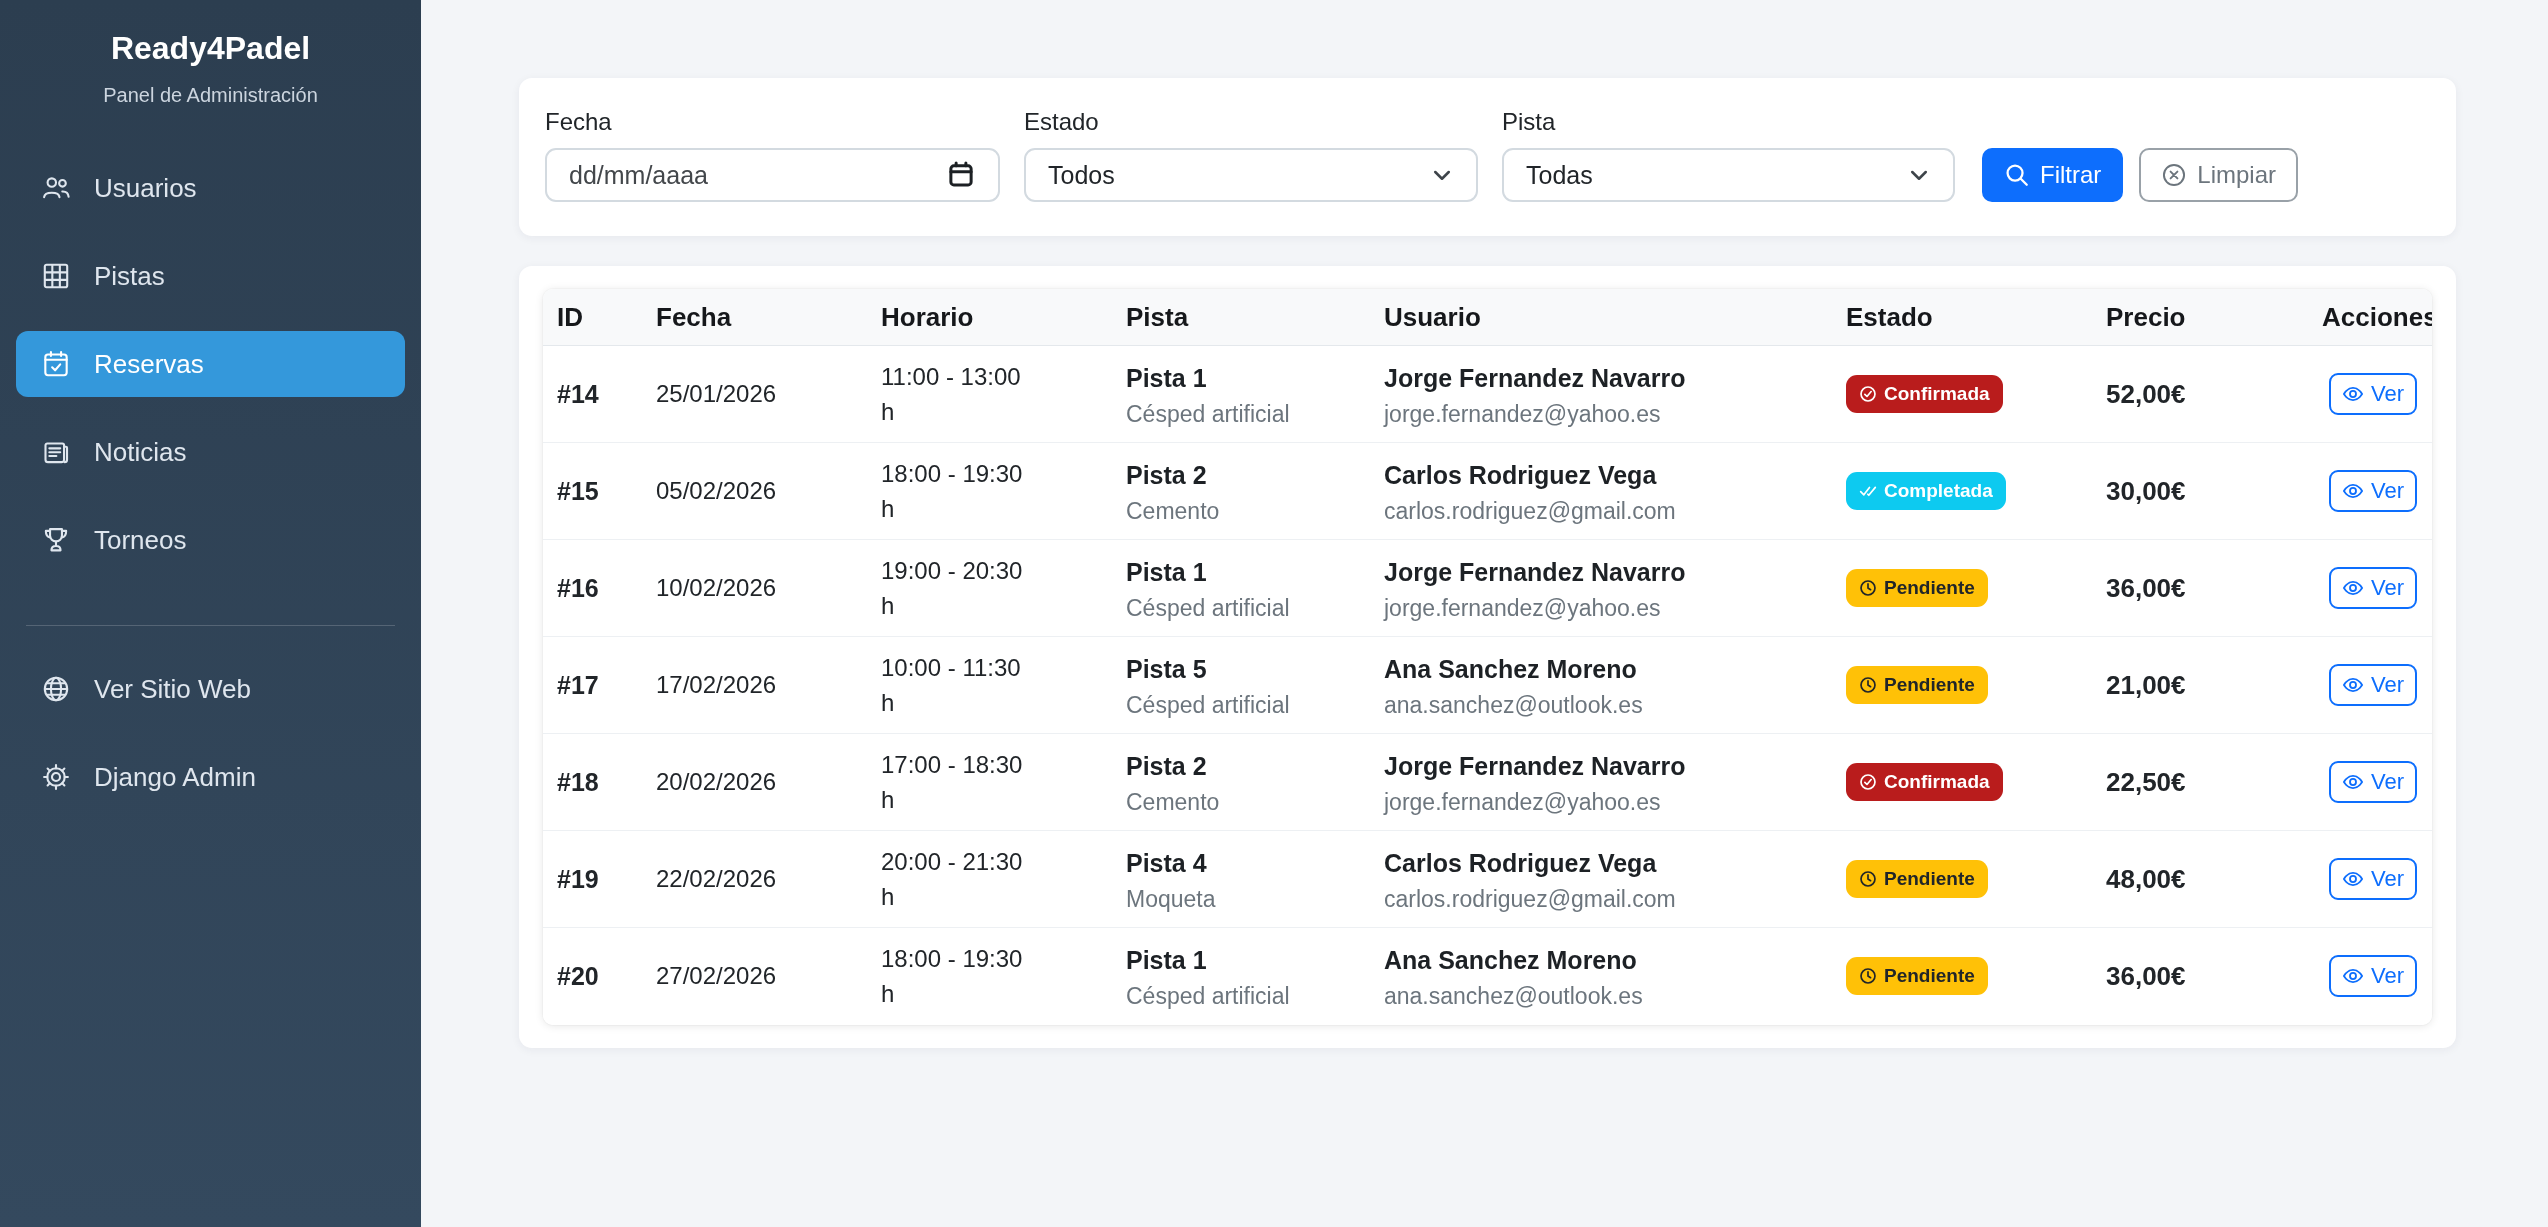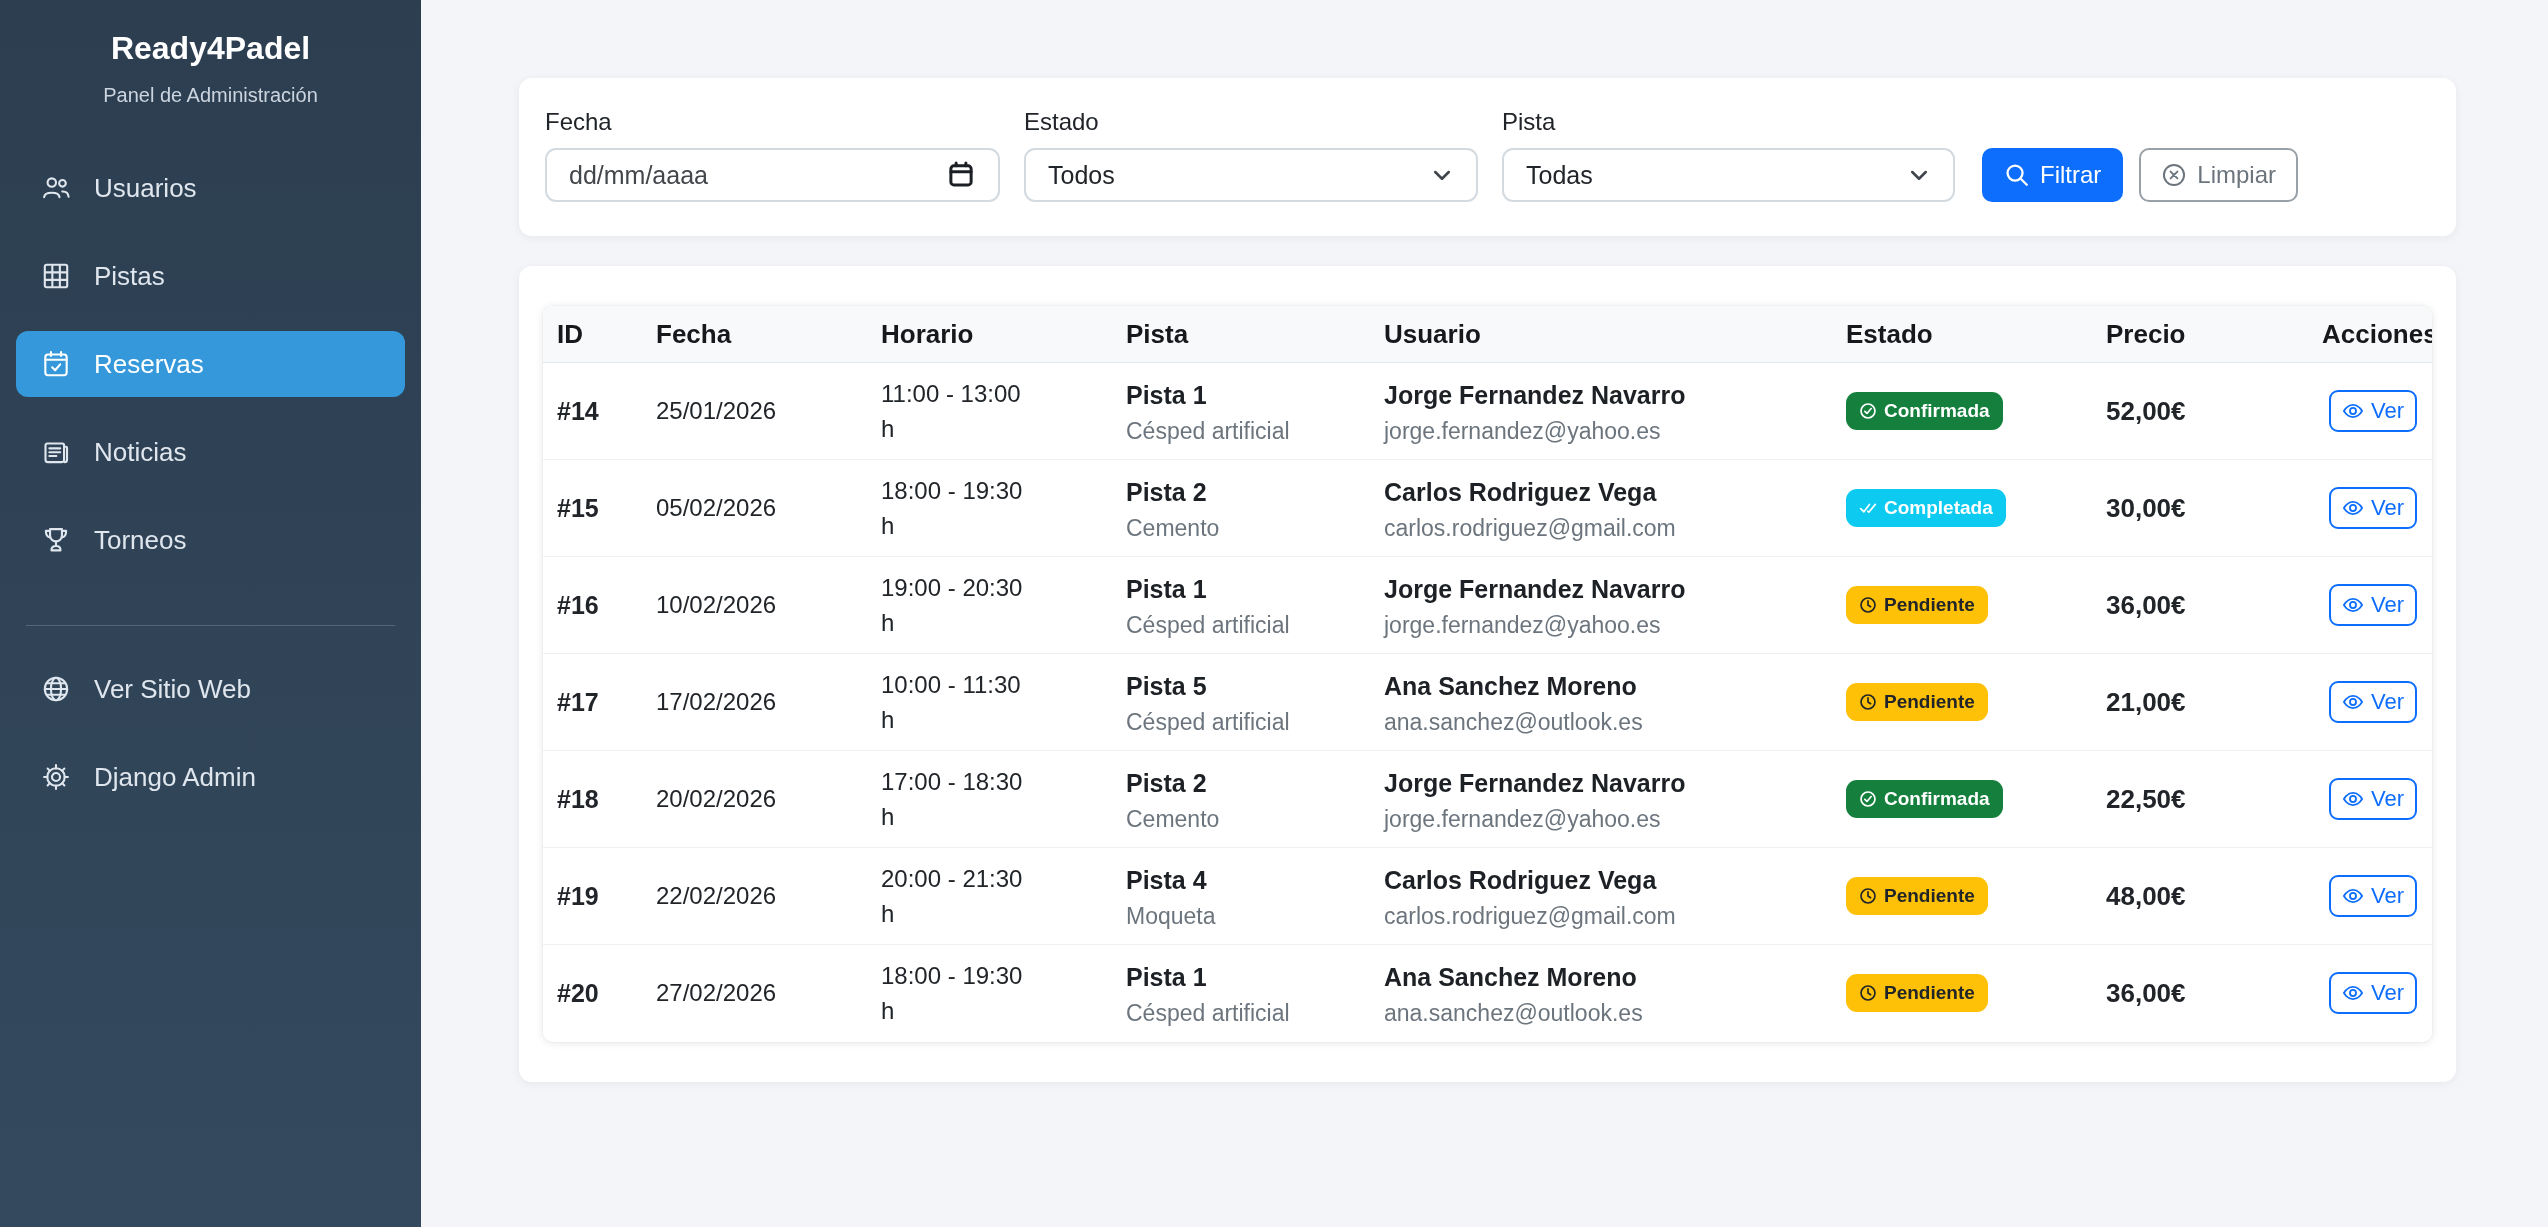--- a/index.html
+++ b/index.html
@@ -60,21 +60,21 @@
     font-family:inherit;
   }
   .btn-primary { background:#0d6efd; color:#fff; padding:0 22px; }
   .btn-outline { background:#fff; color:#6c757d; border:2px solid #99a1a8; padding:0 20px; }
   .btn .bicon { display:inline-flex; flex:none; }
 
   
   .table-card {
     background:#ffffff; border-radius:13px;
     box-shadow:0 2px 10px rgba(30,40,60,.06);
-    margin-top:30px; padding:40px 24px; width:1937px;
+    margin-top:30px; padding:23px 24px; width:1937px;
   }
   .table-wrap {
     border-radius:10px; overflow:hidden;
     box-shadow:0 1px 8px rgba(0,0,0,.10), 0 0 0 1px rgba(0,0,0,.02);
   }
   table { width:100%; border-collapse:collapse; table-layout:fixed; }
   thead th {
     background:#f8f9fa; text-align:left; font-size:26px; font-weight:bold;
     padding:15px 8px 15px 14px; color:#16181b; border-bottom:1px solid #e4e8ec;
     line-height:26px; white-space:nowrap;
@@ -90,21 +90,21 @@
   .line-strong { font-size:25px; font-weight:bold; line-height:36px; color:#1d2125; }
   .line-muted  { font-size:23px; color:#6c757d; line-height:30px; margin-top:3px; }
   .c-price { font-size:26px; font-weight:bold; }
   .badge {
     display:inline-flex; align-items:center; gap:7px;
     font-size:19px; font-weight:bold; border-radius:11px; padding:9px 13px;
     line-height:20px; white-space:nowrap;
   }
   .badge .bdg-icon { display:none; width:18px; height:18px; }
   .badge .bdg-icon svg { width:18px; height:18px; }
-  .badge--confirmada { background:#15803d; color:#ffffff; }
+  .badge--confirmada { background:#b91c1c; color:#ffffff; }
   .badge--completada { background:#0dcaf0; color:#ffffff; }
   .badge--pendiente  { background:#ffc107; color:#212529; }
   .badge--confirmada .icon-check-circle { display:inline-flex; }
   .badge--completada .icon-check-all    { display:inline-flex; }
   .badge--pendiente  .icon-clock        { display:inline-flex; }
   .c-actions { text-align:center; }
   .btn-ver {
     display:inline-flex; align-items:center; gap:7px;
     background:#fff; color:#0d6efd; border:2px solid #0d6efd;
     border-radius:9px; padding:7px 11px; font-size:22px; cursor:pointer;

